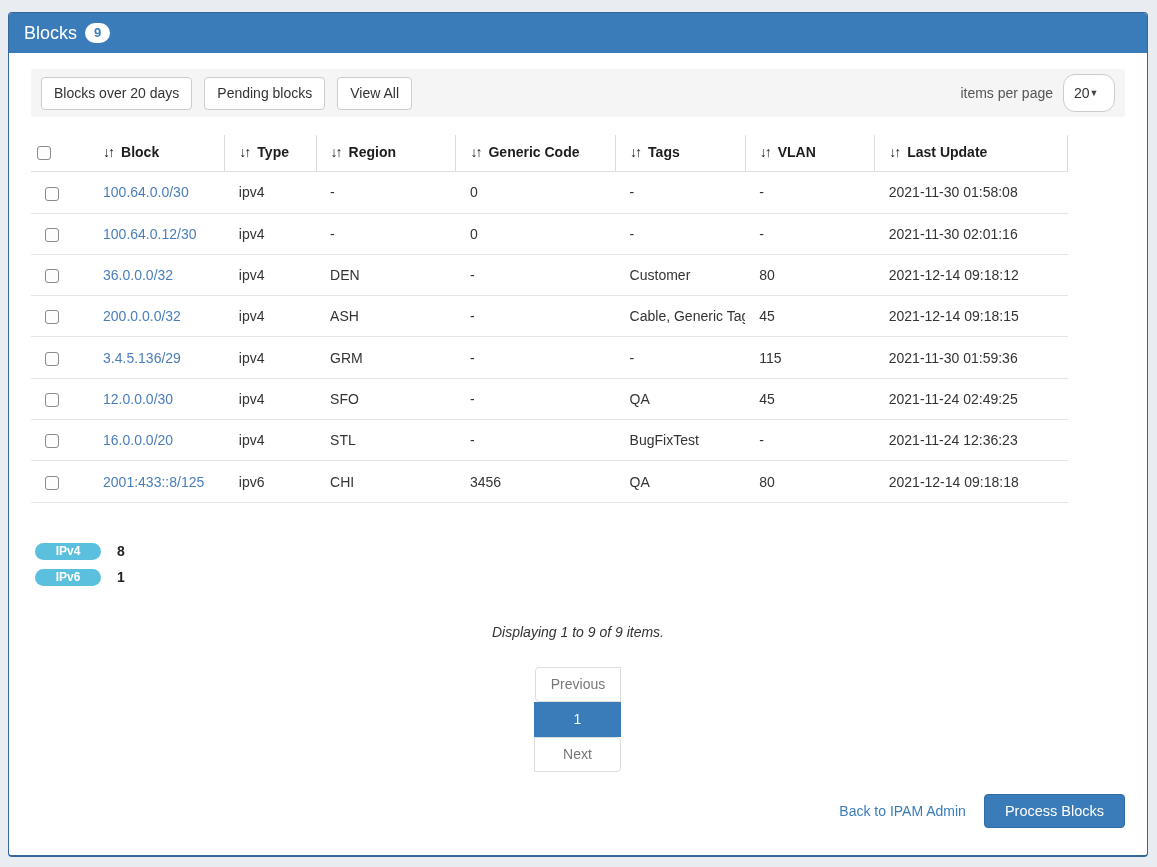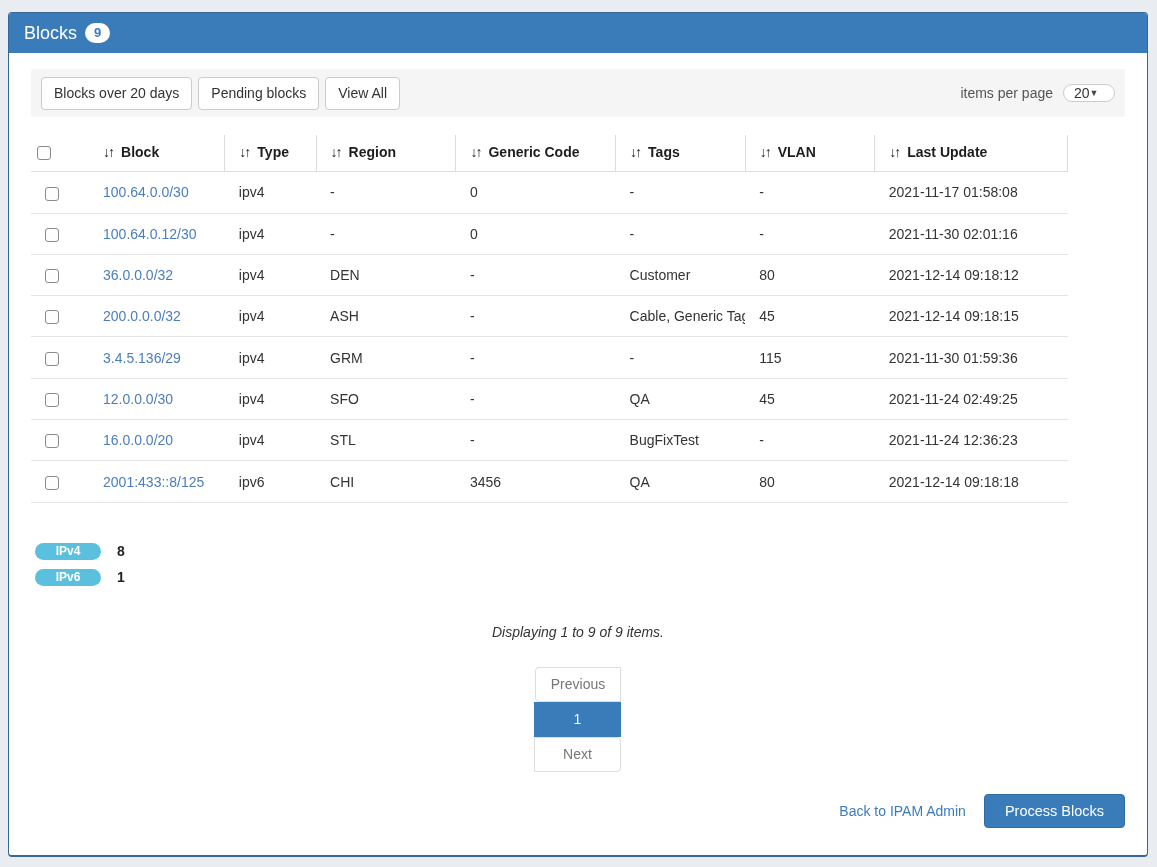--- a/index.html
+++ b/index.html
@@ -35,28 +35,28 @@
     background:#fff;color:var(--accent);font-size:13px;font-weight:bold;
     border-radius:10px;padding:2px 9px;margin-left:8px;line-height:16px;
   }
   .panel-body{padding:16px 22px;flex:1;display:flex;flex-direction:column;}
 
   
   .toolbar{
     background:#f5f5f5;border-radius:3px;height:48px;
     display:flex;align-items:center;padding:0 10px;justify-content:space-between;
   }
-  .btn-group{display:flex;gap:6px;}
+  .btn-group{display:flex;gap:12px;}
   .btn{
     background:#fff;border:1px solid #ccc;border-radius:4px;color:#333;
     padding:6px 12px;font-size:14px;font-family:inherit;cursor:pointer;line-height:19px;
   }
   .ipp{display:flex;align-items:center;gap:10px;color:#555;}
   .ipp-select{
-    background:#fff;border:1px solid #ccc;border-radius:12px;height:18px;width:52px;
+    background:#fff;border:1px solid #ccc;border-radius:12px;height:38px;width:52px;
     display:flex;align-items:center;justify-content:space-between;
     padding:0 23px 0 10px;color:#333;cursor:pointer;
   }
   .caret{font-size:9px;color:#444;line-height:1;}
 
   
   table{border-collapse:collapse;width:94.8%;margin-top:18px;table-layout:fixed;}
   th,td{text-align:left;font-size:14px;}
   thead th{
     font-weight:bold;color:#1d1d1d;padding:9px 6px 11px 14px;
@@ -180,21 +180,21 @@
       </thead>
       <tbody>
           <tr class="data-row">
         <td><input type="checkbox" style=""></td>
         <td><a class="block-link" href="#">100.64.0.0/30</a></td>
         <td>ipv4</td>
         <td>-</td>
         <td>0</td>
         <td>-</td>
         <td>-</td>
-        <td>2021-11-17 01:58:08</td>
+        <td>2021-11-30 01:58:08</td>
       </tr>
           <tr class="data-row">
         <td><input type="checkbox" style=""></td>
         <td><a class="block-link" href="#">100.64.0.12/30</a></td>
         <td>ipv4</td>
         <td>-</td>
         <td>0</td>
         <td>-</td>
         <td>-</td>
         <td>2021-11-30 02:01:16</td>

